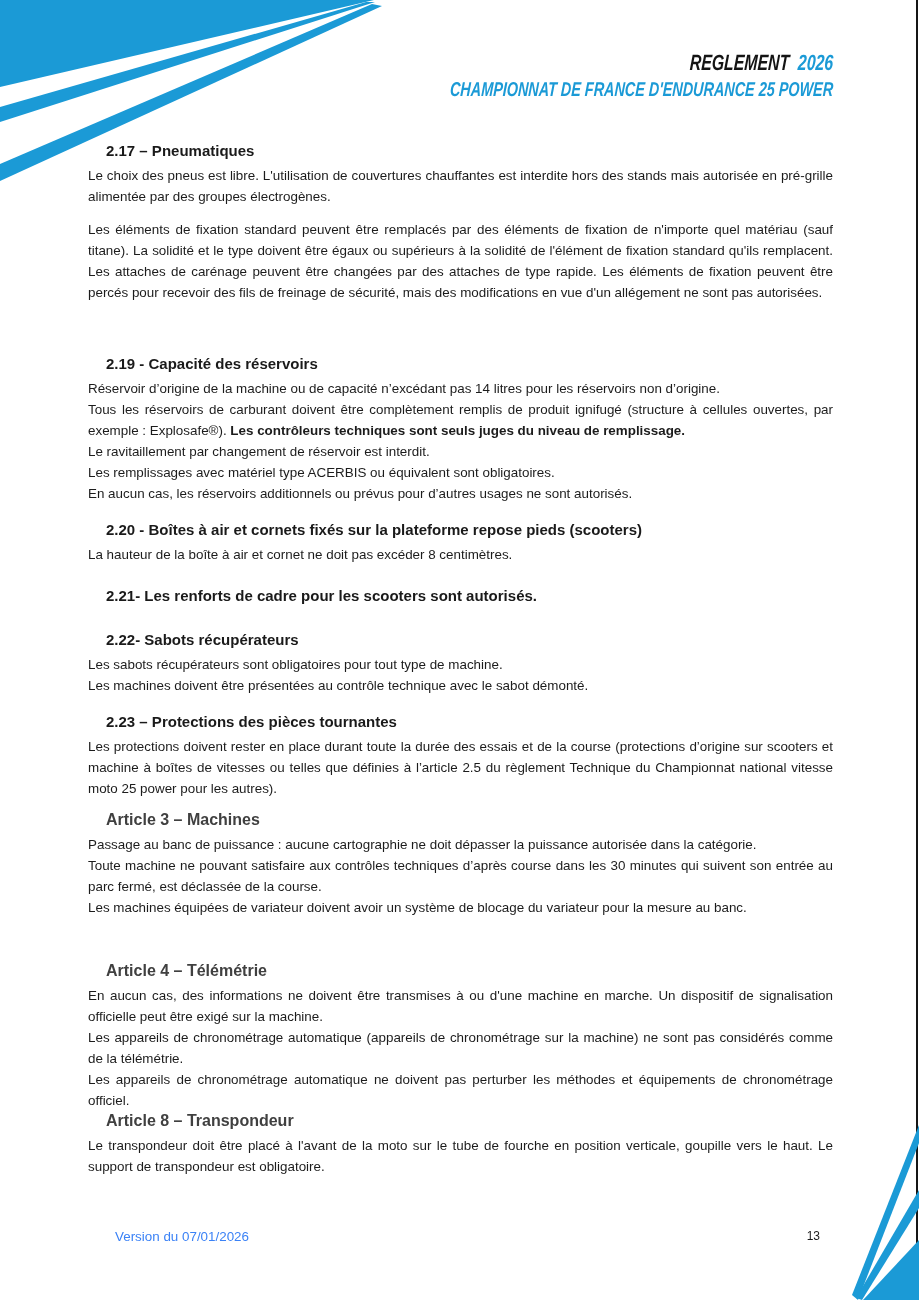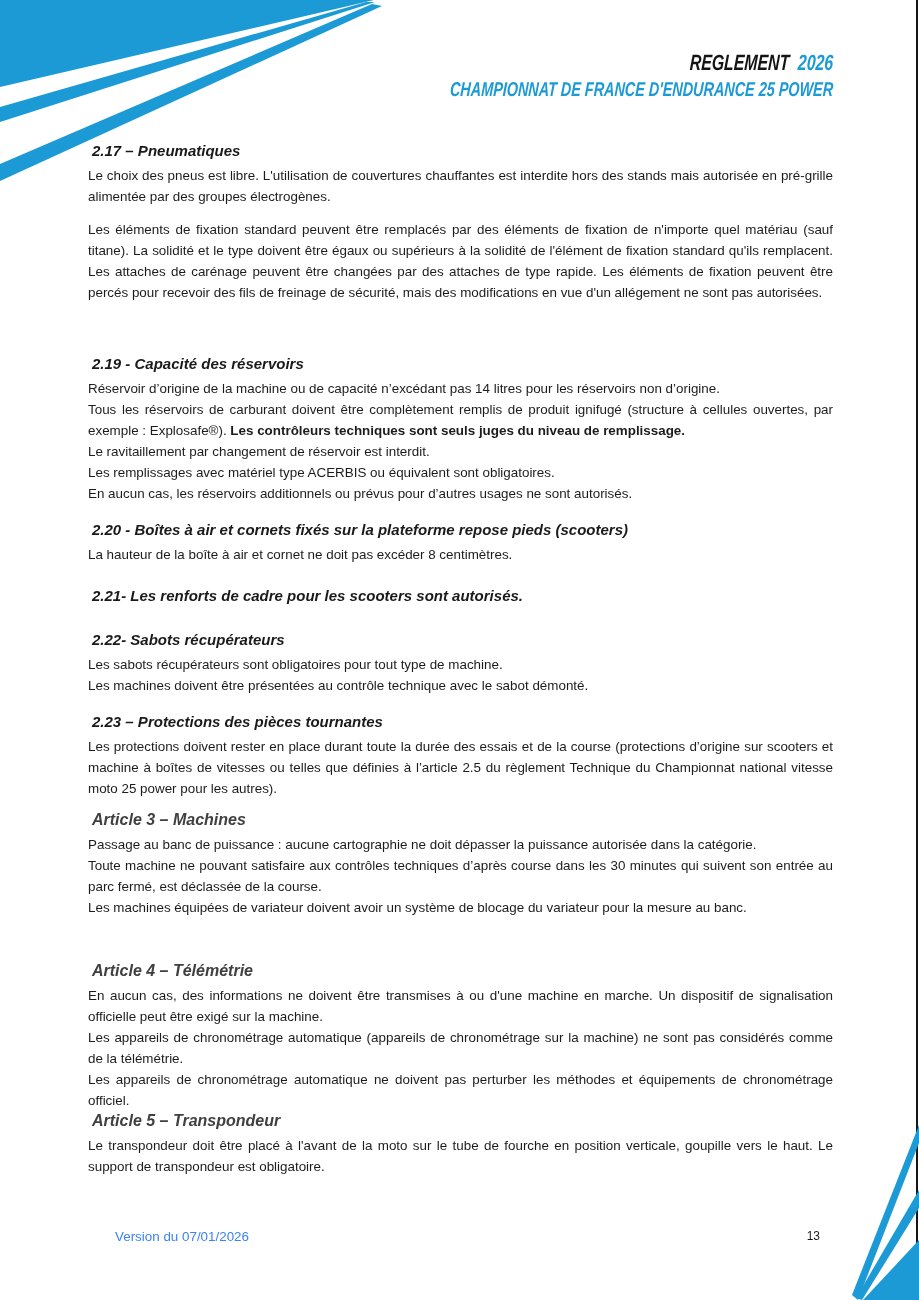--- a/index.html
+++ b/index.html
@@ -42,23 +42,23 @@
     transform:scaleX(0.72) skewX(-4deg);
     transform-origin:100% 50%;
     white-space:nowrap;
     color:#1b9ad6;
   }
   
   .sec{
     position:absolute;left:88px;width:745px;
   }
   .sec h2{
-    margin:0 0 5px 4px;
+    margin:0 0 5px 18px;
     font-size:15px;line-height:18px;
-    font-weight:bold;color:#1a1a1a;font-style:italic;
+    font-weight:bold;color:#1a1a1a;
   }
   .sec h2.blue{color:#404040;font-size:16px;}
   .sec p{
     margin:0;
     font-size:13.4px;line-height:21px;
     text-align:justify;
   }
   .sec p b{font-weight:bold;}
   
   .footer-version{
@@ -140,20 +140,20 @@
   </div>
 
   <div class="sec" style="top:962px">
     <h2 class="blue">Article 4 – Télémétrie</h2>
     <p>En aucun cas, des informations ne doivent être transmises à ou d'une machine en marche. Un dispositif de signalisation officielle peut être exigé sur la machine.</p>
     <p>Les appareils de chronométrage automatique (appareils de chronométrage sur la machine) ne sont pas considérés comme de la télémétrie.</p>
     <p>Les appareils de chronométrage automatique ne doivent pas perturber les méthodes et équipements de chronométrage officiel.</p>
   </div>
 
   <div class="sec" style="top:1112px">
-    <h2 class="blue">Article 5 – Transpondeur</h2>
+    <h2 class="blue">Article 8 – Transpondeur</h2>
     <p>Le transpondeur doit être placé à l'avant de la moto sur le tube de fourche en position verticale, goupille vers le haut. Le support de transpondeur est obligatoire.</p>
   </div>
 
   <div class="footer-version">Version du 07/01/2026</div>
   <div class="footer-page">13</div>
 
 </div>
 
 </body></html>

